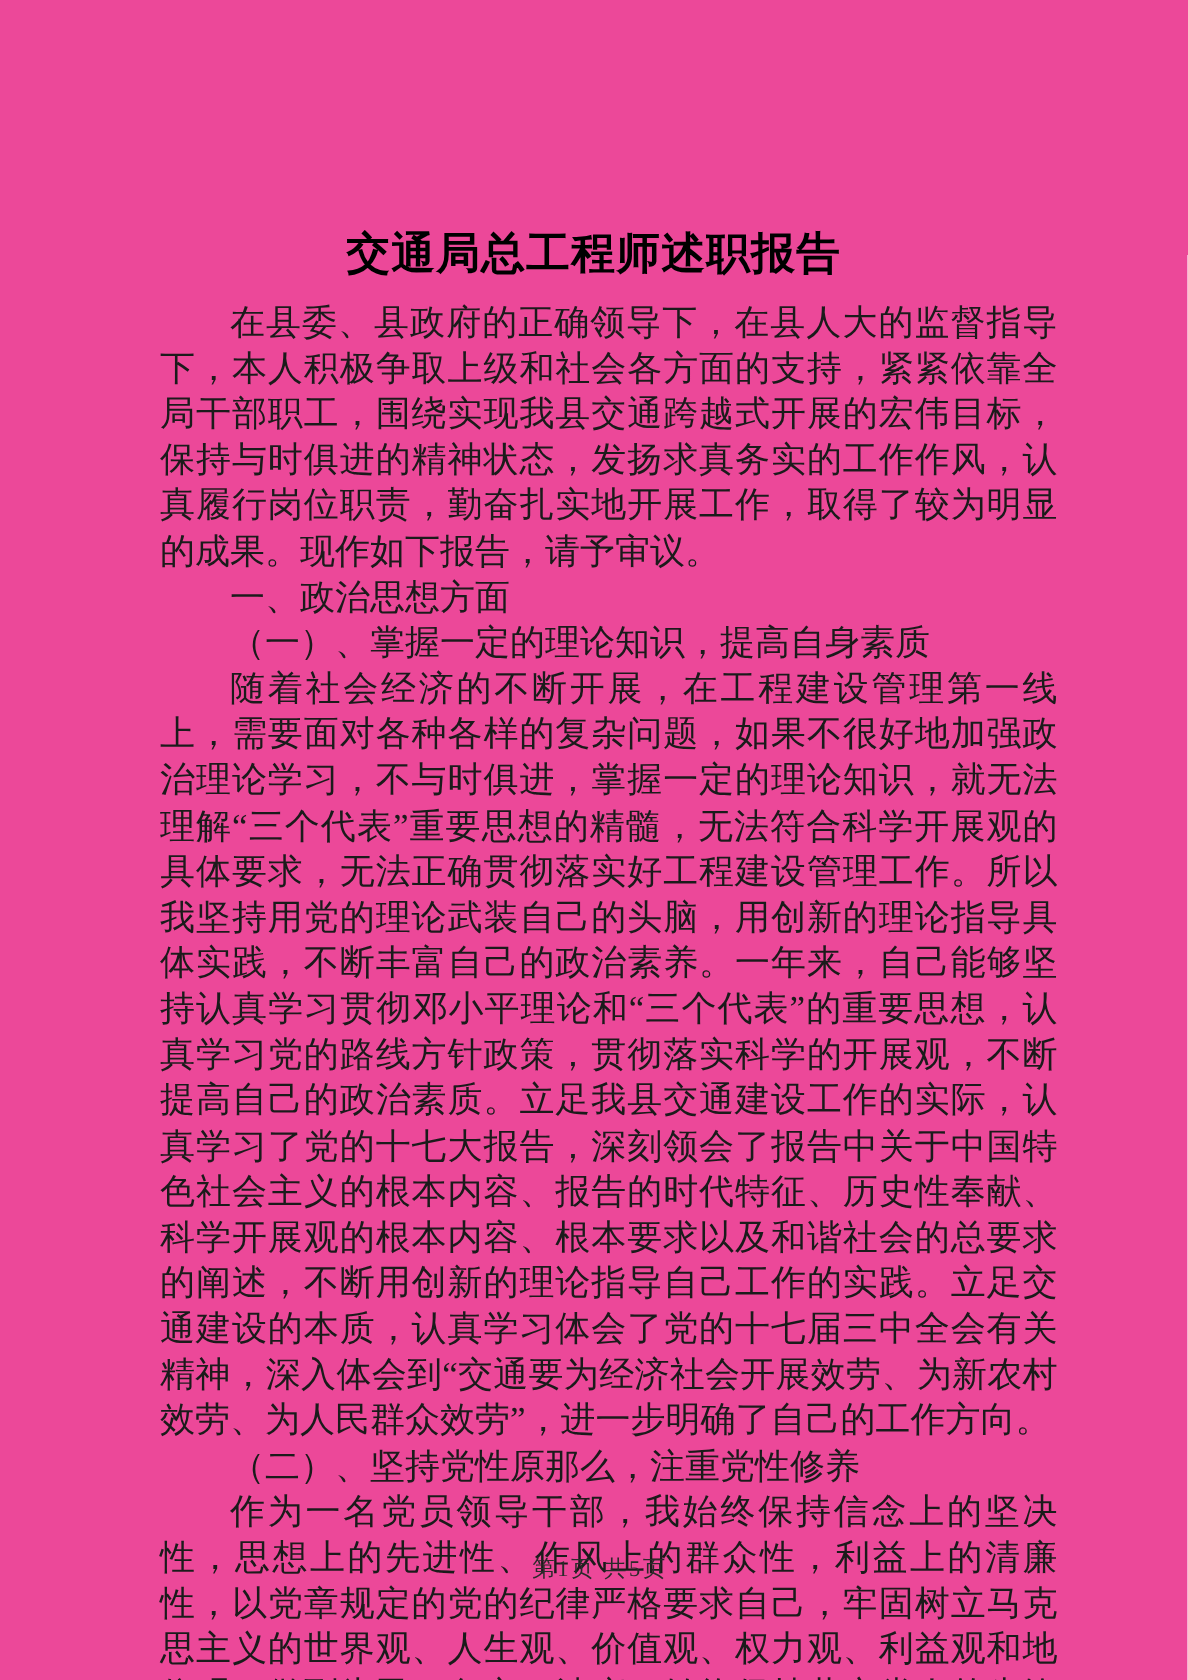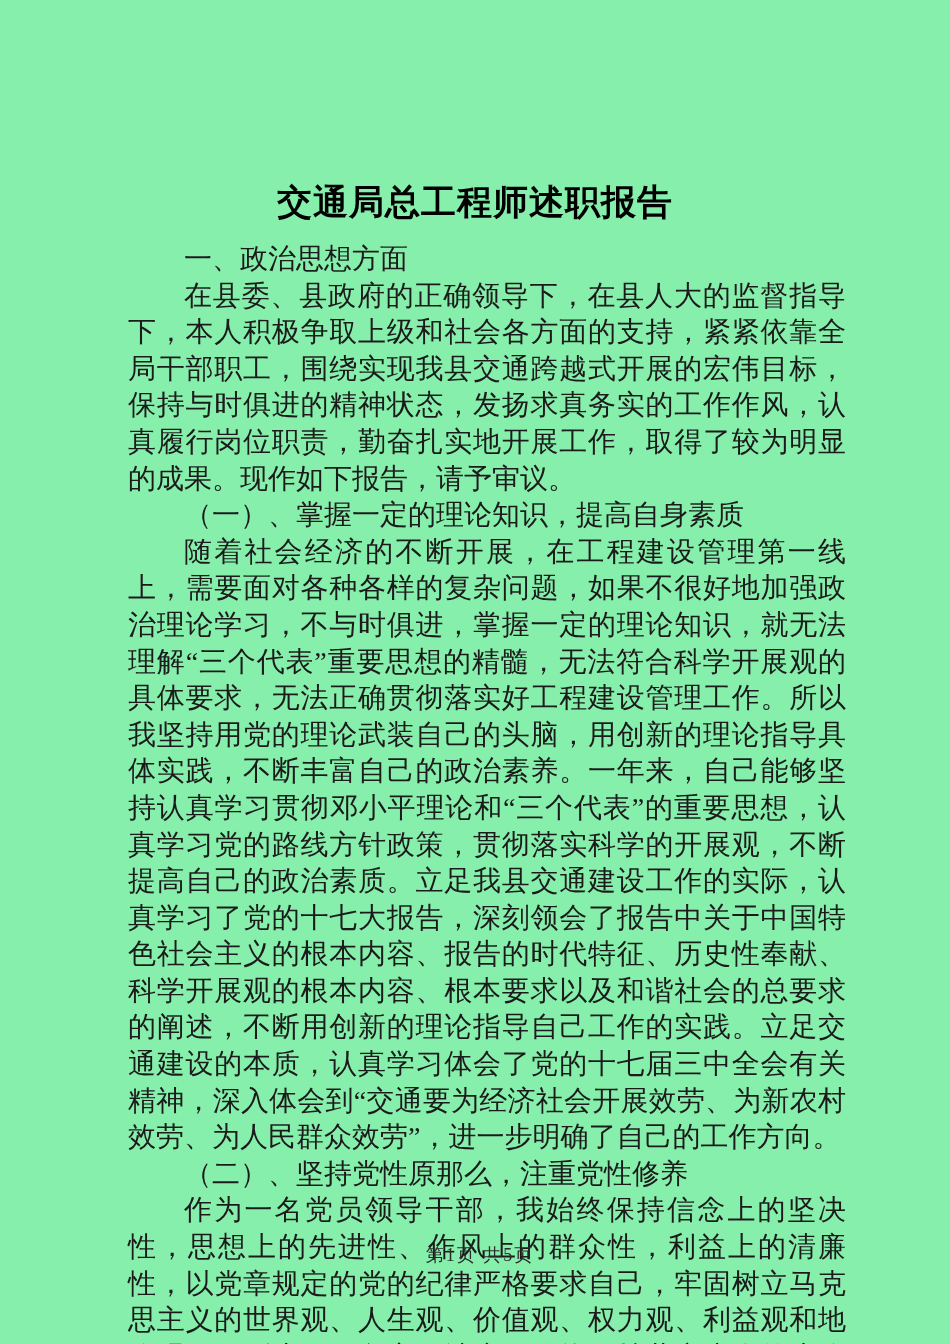--- a/index.html
+++ b/index.html
@@ -6,21 +6,21 @@
 
   html, body {
     background: #ffffff;
     font-family: "Liberation Serif", "DejaVu Serif", serif;
   }
 
   .page {
     position: relative;
     width: 950px;
     height: 1344px;
-    background: #86efac;
+    background: #ec4899;
     overflow: hidden;
     color: #1c1c1c;
   }
 
   .doc-title {
     position: absolute;
     top: 179px;
     left: 0;
     width: 100%;
     text-align: center;
@@ -66,22 +66,22 @@
   }
 </style>
 </head>
 <body>
 
 <div class="page">
 
   <h1 class="doc-title">交通局总工程师述职报告</h1>
 
   <div class="doc-body">
+    <p>在县委、县政府的正确领导下，在县人大的监督指导下，本人积极争取上级和社会各方面的支持，紧紧依靠全局干部职工，围绕实现我县交通跨越式开展的宏伟目标，保持与时俱进的精神状态，发扬求真务实的工作作风，认真履行岗位职责，勤奋扎实地开展工作，取得了较为明显的成果。现作如下报告，请予审议。</p>
     <p>一、政治思想方面</p>
-    <p>在县委、县政府的正确领导下，在县人大的监督指导下，本人积极争取上级和社会各方面的支持，紧紧依靠全局干部职工，围绕实现我县交通跨越式开展的宏伟目标，保持与时俱进的精神状态，发扬求真务实的工作作风，认真履行岗位职责，勤奋扎实地开展工作，取得了较为明显的成果。现作如下报告，请予审议。</p>
     <p>（一）、掌握一定的理论知识，提高自身素质</p>
     <p>随着社会经济的不断开展，在工程建设管理第一线上，需要面对各种各样的复杂问题，如果不很好地加强政治理论学习，不与时俱进，掌握一定的理论知识，就无法理解“三个代表”重要思想的精髓，无法符合科学开展观的具体要求，无法正确贯彻落实好工程建设管理工作。所以我坚持用党的理论武装自己的头脑，用创新的理论指导具体实践，不断丰富自己的政治素养。一年来，自己能够坚持认真学习贯彻邓小平理论和“三个代表”的重要思想，认真学习党的路线方针政策，贯彻落实科学的开展观，不断提高自己的政治素质。立足我县交通建设工作的实际，认真学习了党的十七大报告，深刻领会了报告中关于中国特色社会主义的根本内容、报告的时代特征、历史性奉献、科学开展观的根本内容、根本要求以及和谐社会的总要求的阐述，不断用创新的理论指导自己工作的实践。立足交通建设的本质，认真学习体会了党的十七届三中全会有关精神，深入体会到“交通要为经济社会开展效劳、为新农村效劳、为人民群众效劳”，进一步明确了自己的工作方向。</p>
     <p>（二）、坚持党性原那么，注重党性修养</p>
     <p>作为一名党员领导干部，我始终保持信念上的坚决性，思想上的先进性、作风上的群众性，利益上的清廉性，以党章规定的党的纪律严格要求自己，牢固树立马克思主义的世界观、人生观、价值观、权力观、利益观和地位观，做到为民、务实、清廉，始终保持共产党人的先锋本色。一年来，自己认真学习了中国共产党党内监督条例、中国共产党纪律处分条例、中国</p>
   </div>
 
   <div class="doc-footer">
     <span class="pagenum">第1页 共5页</span>
   </div>
 

